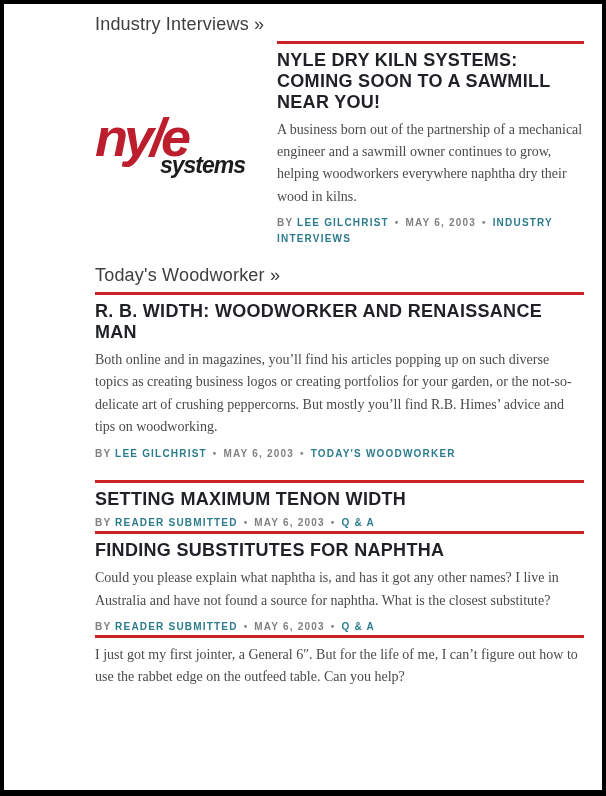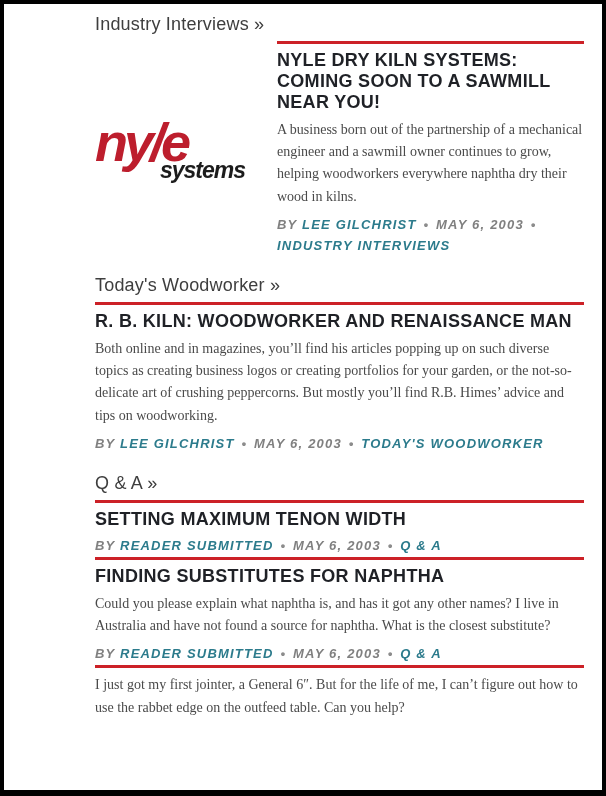--- a/index.html
+++ b/index.html
@@ -44,22 +44,22 @@
     letter-spacing:.3px;color:var(--headline,#1f2126);
     margin:4px 0 6px;cursor:pointer;
   }
   .excerpt{
     font-family:"Liberation Serif",serif;
     font-size:14px;line-height:1.6;
     color:var(--body_text,#4a4a4a);
     margin:0 0 7px;
   }
   .byline{
-    font-size:13px;font-weight:bold;letter-spacing:1.2px;
-    line-height:1.6;color:var(--byline_gray,#808080);font-style:italic;
+    font-size:10px;font-weight:bold;letter-spacing:1.2px;
+    line-height:1.6;color:var(--byline_gray,#808080);
   }
   .byline .teal{color:var(--link_teal,#2c7b8c);text-decoration:none;cursor:pointer;}
   .byline .dot{color:var(--bullet_gray,#8c8c8c);padding:0 2px;}
 </style>
 </head>
 <body>
 
 <div class="frame">
 
   <section>
@@ -82,35 +82,34 @@
           <a class="teal">INDUSTRY INTERVIEWS</a>
         </div>
       </article>
     </div>
   </section>
 
   <section>
     <h3 class="sec-label">Today's Woodworker »</h3>
     <article class="post">
       <div class="rule"></div>
-      <h2 class="title">R. B. KILN: WOODWORKER AND RENAISSANCE MAN</h2>
+      <h2 class="title">R. B. WIDTH: WOODWORKER AND RENAISSANCE MAN</h2>
       <p class="excerpt">Both online and in magazines, you’ll find his articles popping up on such diverse topics as creating business logos or creating portfolios for your garden, or the not-so-delicate art of crushing peppercorns. But mostly you’ll find R.B. Himes’ advice and tips on woodworking.</p>
       <div class="byline">
         <span class="by">BY</span>
         <a class="teal">LEE GILCHRIST</a>
         <span class="dot">•</span>
         <span class="date">MAY 6, 2003</span>
         <span class="dot">•</span>
         <a class="teal">TODAY'S WOODWORKER</a>
       </div>
     </article>
   </section>
 
   <section>
-    <h3 class="sec-label">Q &amp; A »</h3>
 
     <article class="post">
       <div class="rule"></div>
       <h2 class="title">SETTING MAXIMUM TENON WIDTH</h2>
       <div class="byline">
         <span class="by">BY</span>
         <a class="teal">READER SUBMITTED</a>
         <span class="dot">•</span>
         <span class="date">MAY 6, 2003</span>
         <span class="dot">•</span>

